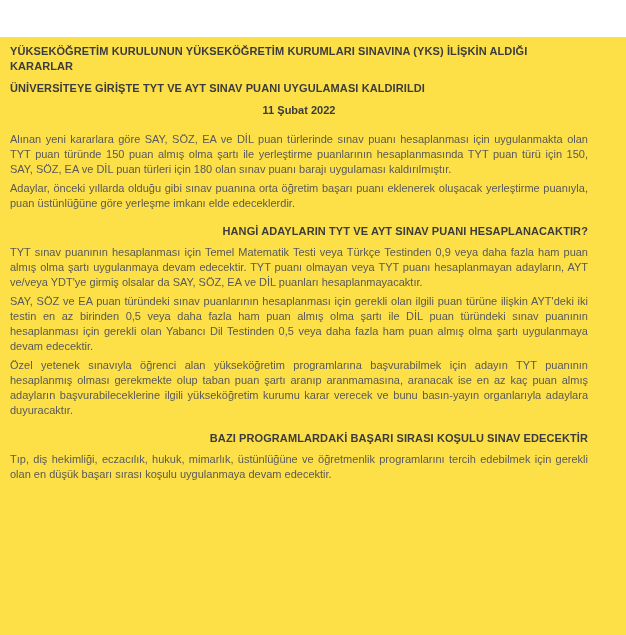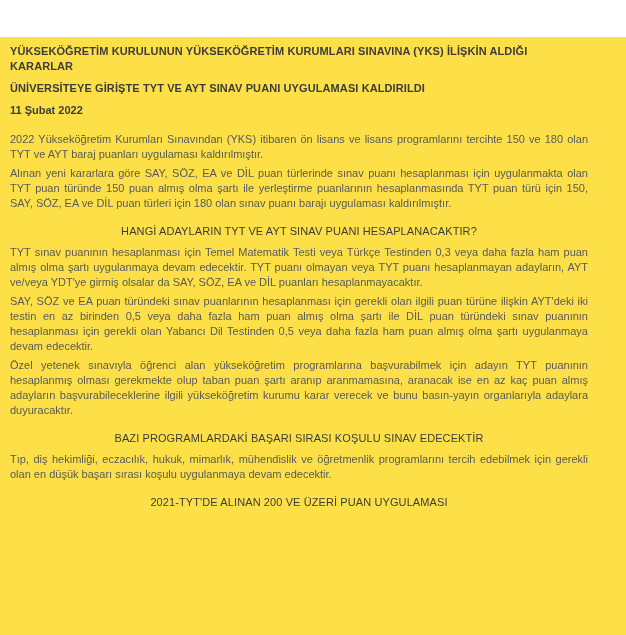--- a/index.html
+++ b/index.html
@@ -27,61 +27,60 @@
   .title-line {
     font-weight: 700;
     color: #3c3c3c;
     margin: 0 0 7px 0;
     text-align: left;
     letter-spacing: 0.1px;
   }
   .date-line {
     font-weight: 700;
     color: #3c3c3c;
-    text-align: left;
+    text-align: center;
     margin: 0 0 14px 0;
   }
   .para {
     margin: 0 0 4px 0;
     text-align: justify;
   }
   .sec-heading {
-    font-weight: 400;
+    font-weight: 700;
     color: #3c3c3c;
     margin: 13px 0 6px 0;
-    text-align: center;
+    text-align: right;
     letter-spacing: 0.1px;
   }
 </style>
 </head>
 <body>
 
 <div class="doc">
 
   <div class="title-line">YÜKSEKÖĞRETİM KURULUNUN YÜKSEKÖĞRETİM KURUMLARI SINAVINA (YKS) İLİŞKİN ALDIĞI KARARLAR</div>
   <div class="title-line">ÜNİVERSİTEYE GİRİŞTE TYT VE AYT SINAV PUANI UYGULAMASI KALDIRILDI</div>
   <div class="date-line">11 Şubat 2022</div>
 
   <div>
-    <p class="para">2022 Yükseköğretim Kurumları Sınavından (YKS) itibaren ön lisans ve lisans programlarını tercihte 150 ve 180 olan TYT ve AYT baraj puanları uygulaması kaldırılmıştır.</p>
     <p class="para">Alınan yeni kararlara göre SAY, SÖZ, EA ve DİL puan türlerinde sınav puanı hesaplanması için uygulanmakta olan TYT puan türünde 150 puan almış olma şartı ile yerleştirme puanlarının hesaplanmasında TYT puan türü için 150, SAY, SÖZ, EA ve DİL puan türleri için 180 olan sınav puanı barajı uygulaması kaldırılmıştır.</p>
+    <p class="para">Adaylar, önceki yıllarda olduğu gibi sınav puanına orta öğretim başarı puanı eklenerek oluşacak yerleştirme puanıyla, puan üstünlüğüne göre yerleşme imkanı elde edeceklerdir.</p>
   </div>
 
   <div>
     <div class="sec-heading">HANGİ ADAYLARIN TYT VE AYT SINAV PUANI HESAPLANACAKTIR?</div>
-    <p class="para">TYT sınav puanının hesaplanması için Temel Matematik Testi veya Türkçe Testinden 0,3 veya daha fazla ham puan almış olma şartı uygulanmaya devam edecektir. TYT puanı olmayan veya TYT puanı hesaplanmayan adayların, AYT ve/veya YDT'ye girmiş olsalar da SAY, SÖZ, EA ve DİL puanları hesaplanmayacaktır.</p>
+    <p class="para">TYT sınav puanının hesaplanması için Temel Matematik Testi veya Türkçe Testinden 0,9 veya daha fazla ham puan almış olma şartı uygulanmaya devam edecektir. TYT puanı olmayan veya TYT puanı hesaplanmayan adayların, AYT ve/veya YDT'ye girmiş olsalar da SAY, SÖZ, EA ve DİL puanları hesaplanmayacaktır.</p>
     <p class="para">SAY, SÖZ ve EA puan türündeki sınav puanlarının hesaplanması için gerekli olan ilgili puan türüne ilişkin AYT'deki iki testin en az birinden 0,5 veya daha fazla ham puan almış olma şartı ile DİL puan türündeki sınav puanının hesaplanması için gerekli olan Yabancı Dil Testinden 0,5 veya daha fazla ham puan almış olma şartı uygulanmaya devam edecektir.</p>
   </div>
 
   <div>
     <p class="para">Özel yetenek sınavıyla öğrenci alan yükseköğretim programlarına başvurabilmek için adayın TYT puanının hesaplanmış olması gerekmekte olup taban puan şartı aranıp aranmamasına, aranacak ise en az kaç puan almış adayların başvurabileceklerine ilgili yükseköğretim kurumu karar verecek ve bunu basın-yayın organlarıyla adaylara duyuracaktır.</p>
   </div>
 
   <div>
     <div class="sec-heading">BAZI PROGRAMLARDAKİ BAŞARI SIRASI KOŞULU SINAV EDECEKTİR</div>
-    <p class="para">Tıp, diş hekimliği, eczacılık, hukuk, mimarlık, mühendislik ve öğretmenlik programlarını tercih edebilmek için gerekli olan en düşük başarı sırası koşulu uygulanmaya devam edecektir.</p>
+    <p class="para">Tıp, diş hekimliği, eczacılık, hukuk, mimarlık, üstünlüğüne ve öğretmenlik programlarını tercih edebilmek için gerekli olan en düşük başarı sırası koşulu uygulanmaya devam edecektir.</p>
   </div>
 
   <div>
-    <div class="sec-heading">2021-TYT'DE ALINAN 200 VE ÜZERİ PUAN UYGULAMASI</div>
   </div>
 
 </div>
 
 </body></html>

